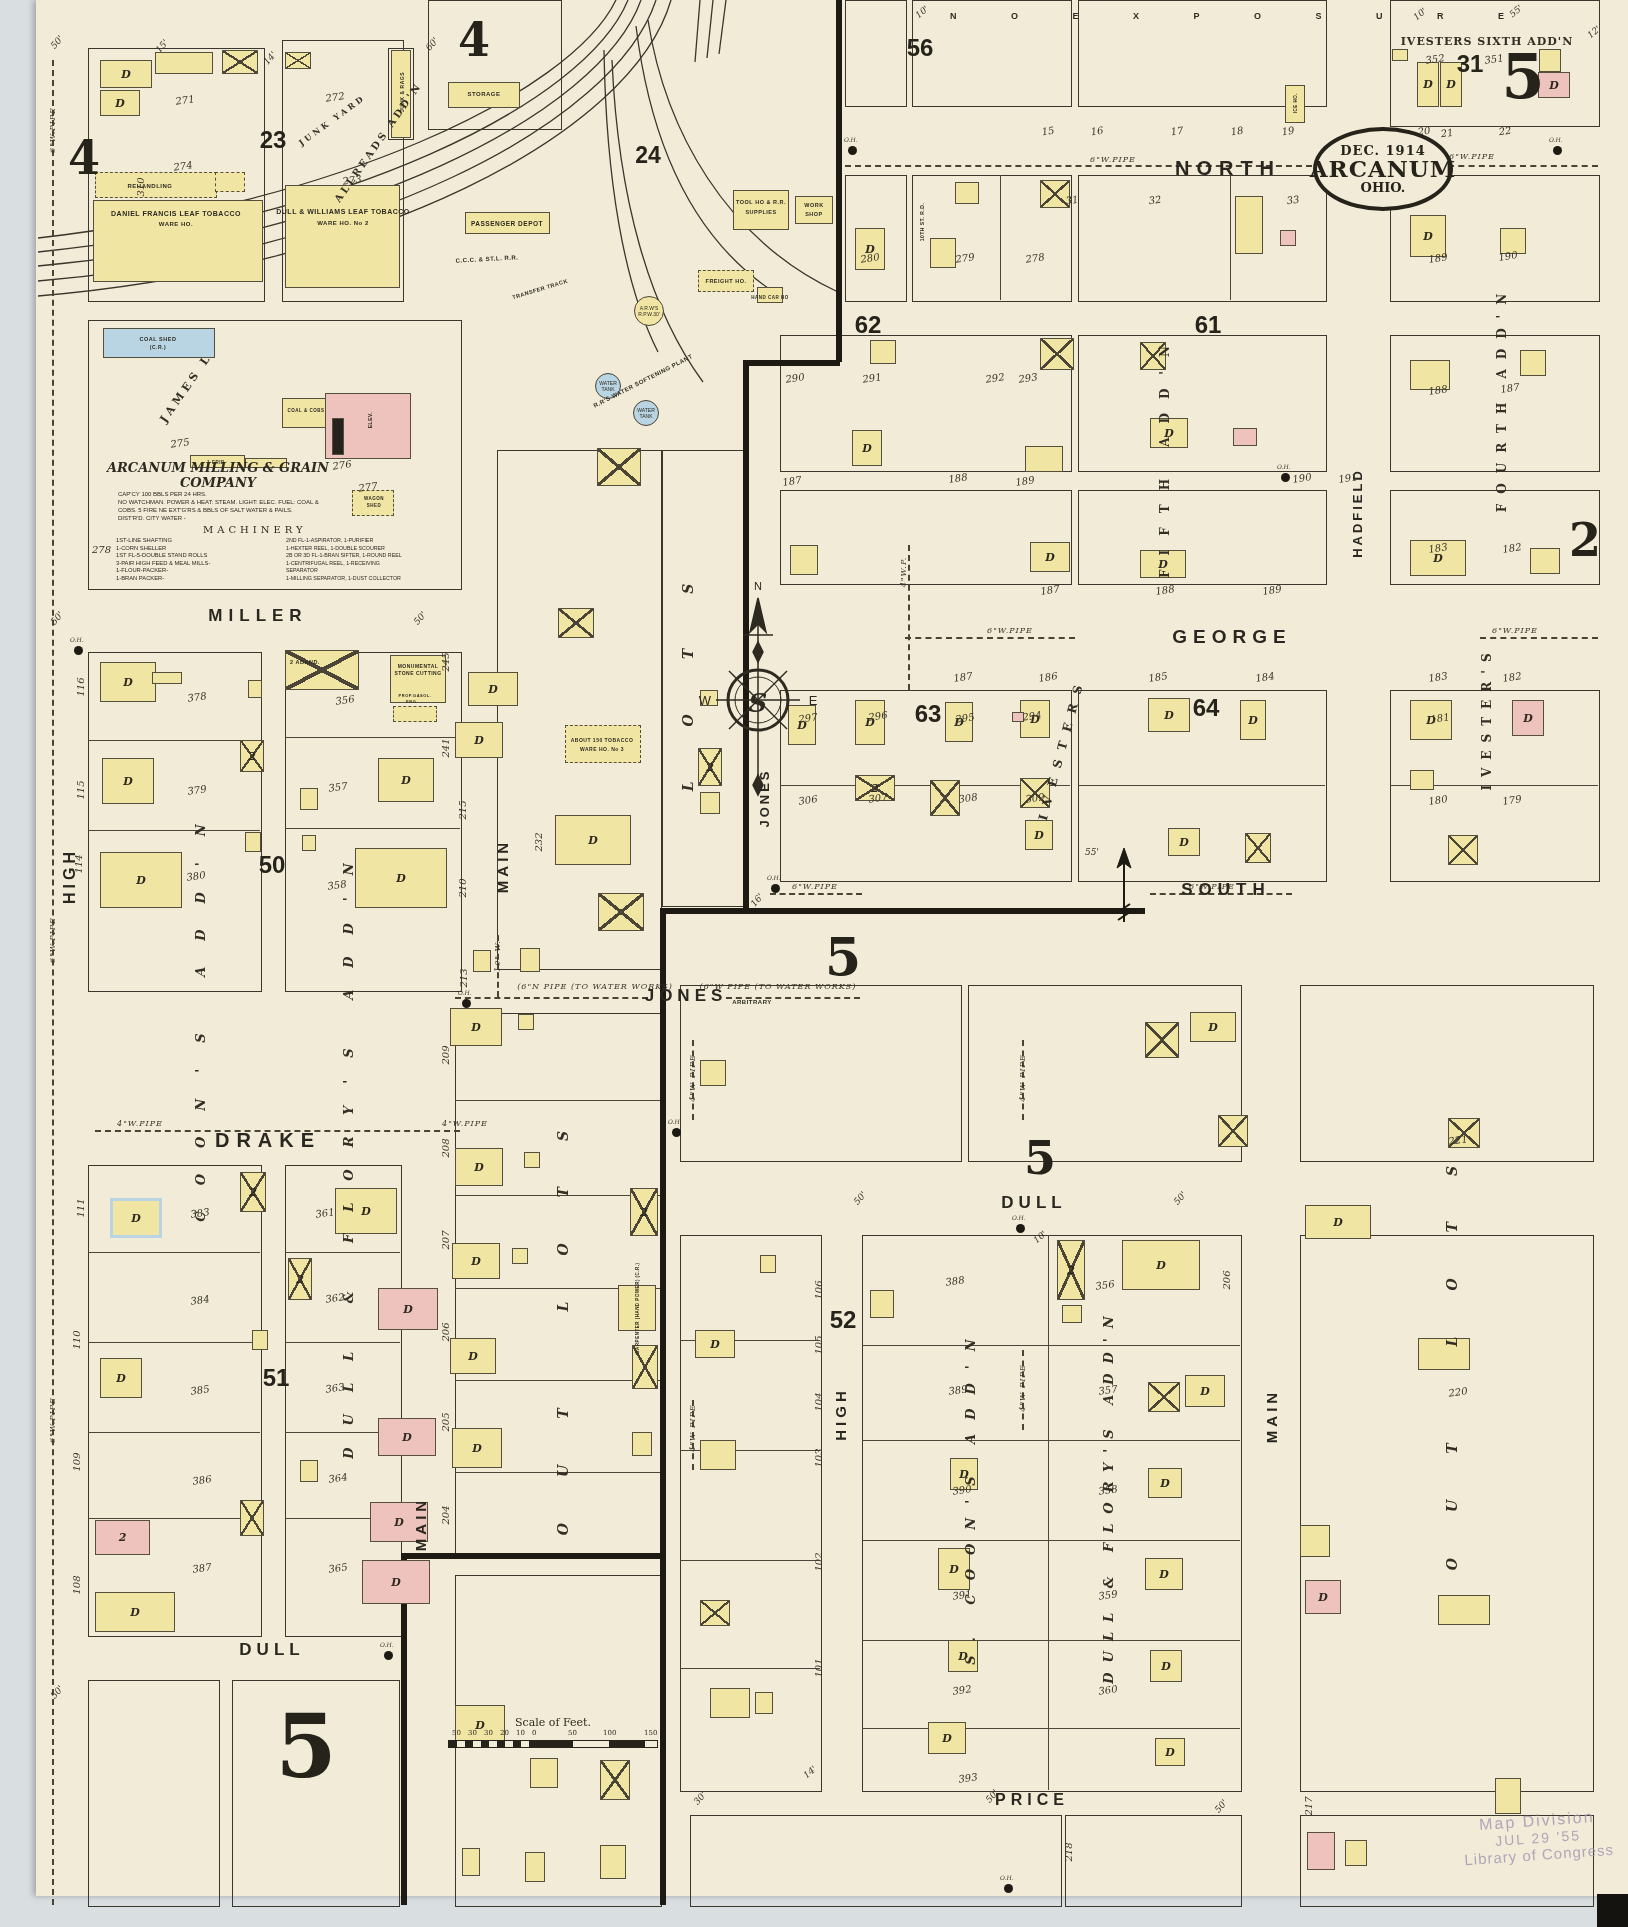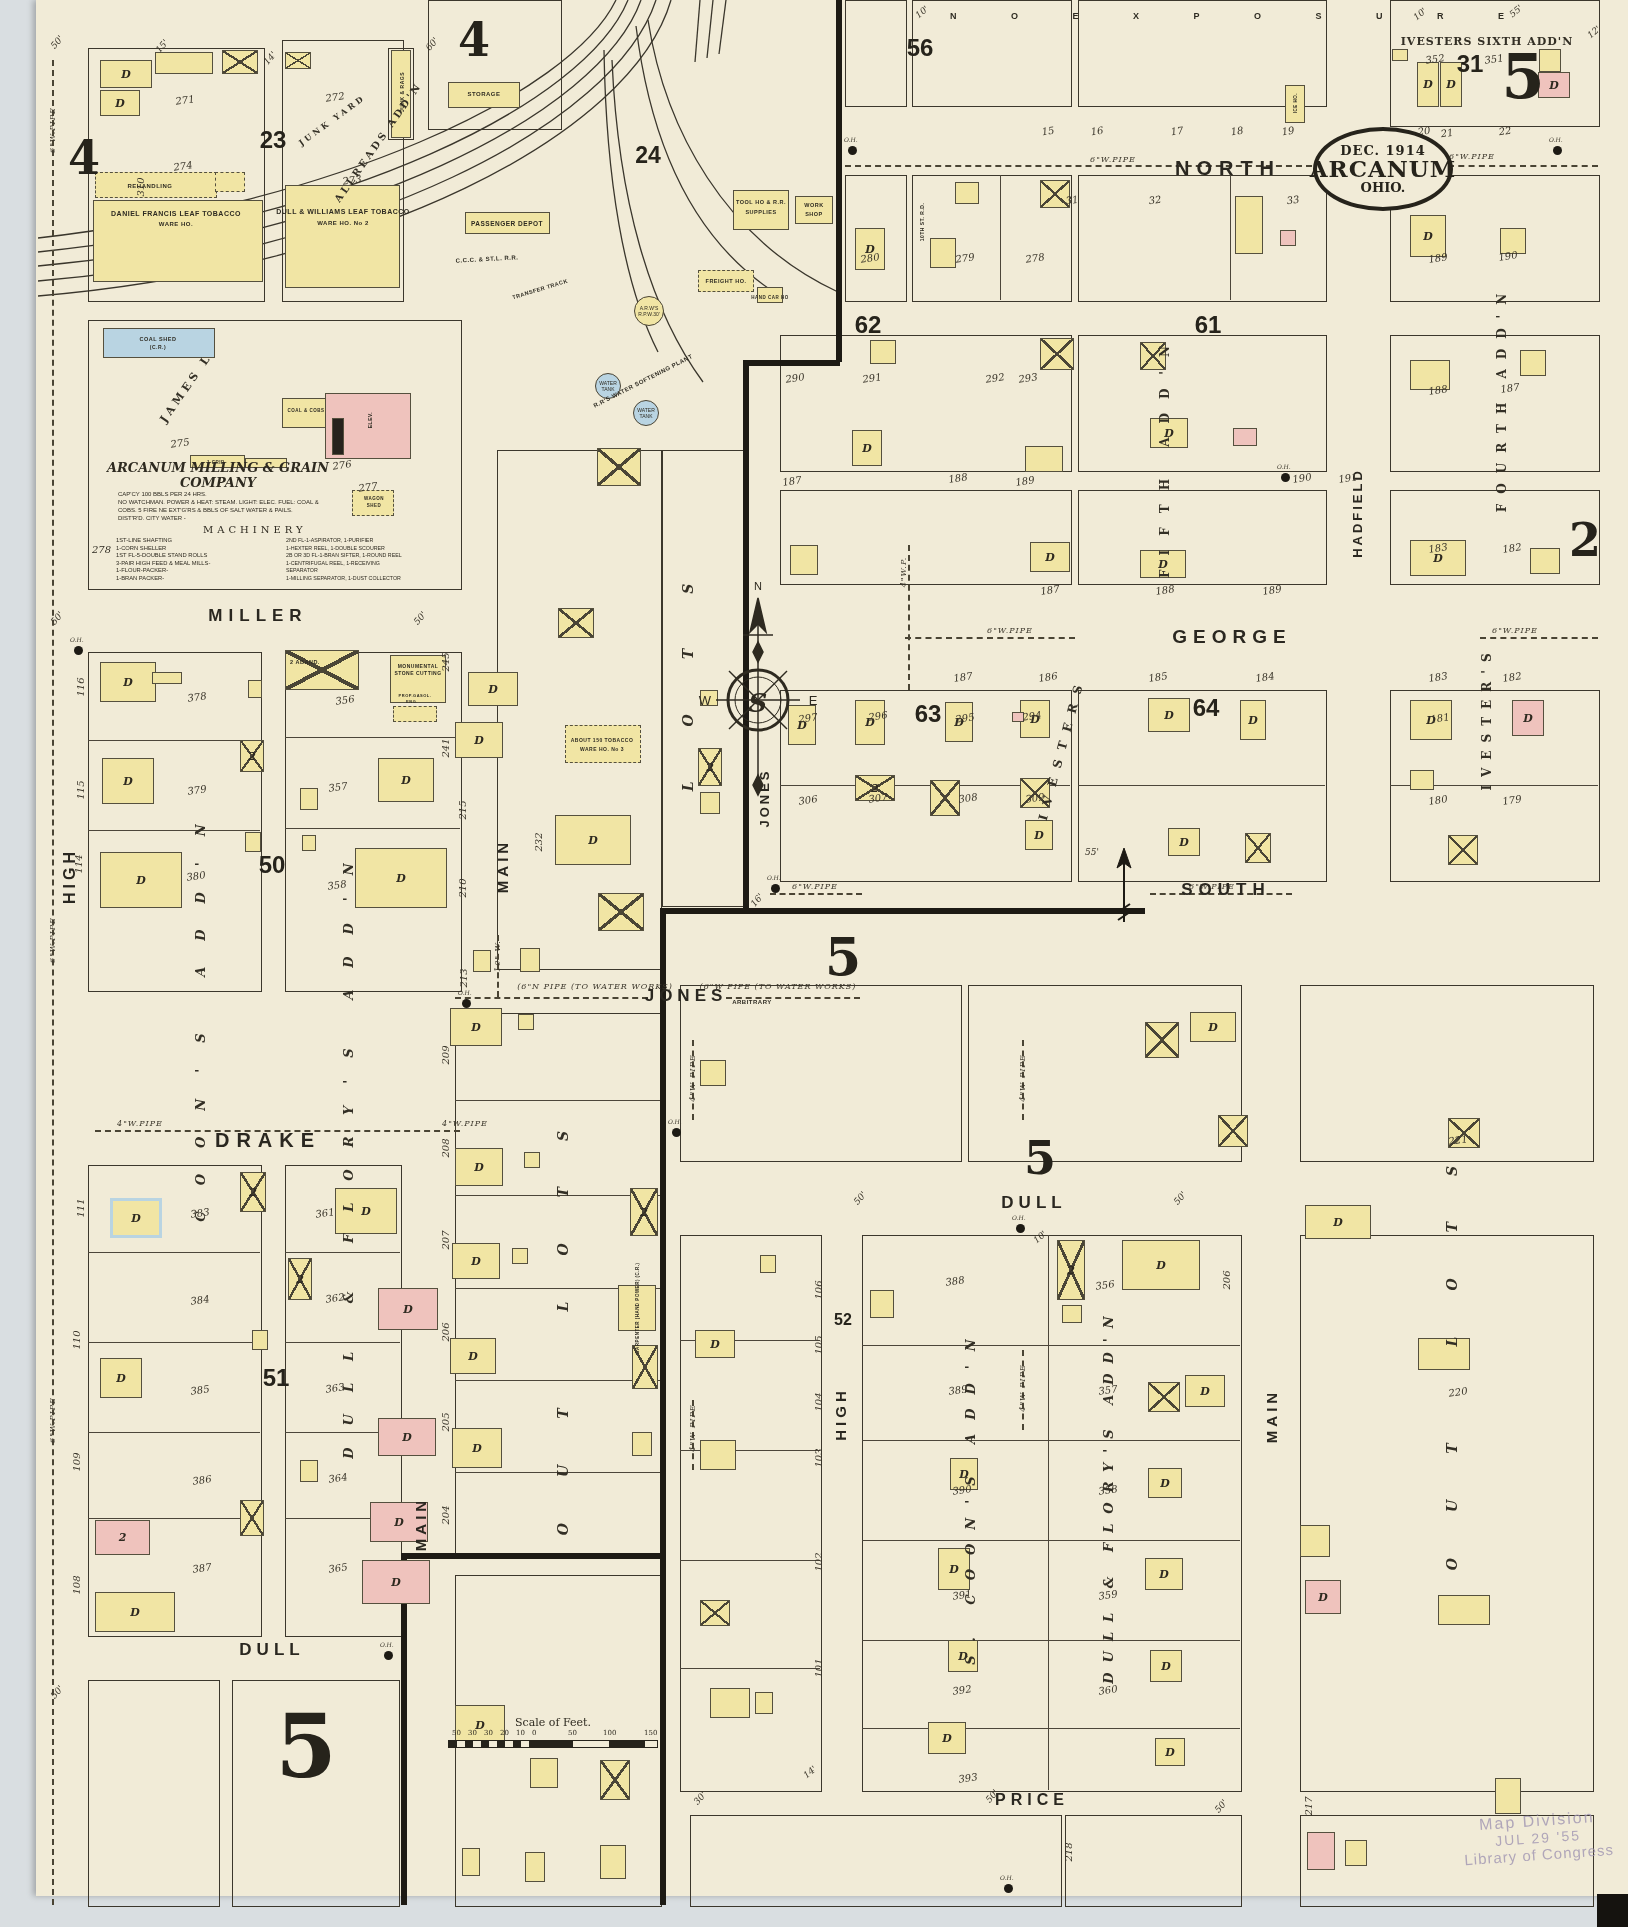--- a/index.html
+++ b/index.html
@@ -793,21 +793,21 @@
       <div class="lbl pnum" style="left: 474px; top: 40px; font-size: 46px; transform: translate(-50%, -50%);">4</div>
       <div class="lbl pnum" style="left: 1523px; top: 76px; font-size: 62px; transform: translate(-50%, -50%);">5</div>
       <div class="lbl pnum" style="left: 843px; top: 956px; font-size: 52px; transform: translate(-50%, -50%);">5</div>
       <div class="lbl pnum" style="left: 1040px; top: 1158px; font-size: 46px; transform: translate(-50%, -50%);">5</div>
       <div class="lbl pnum" style="left: 306px; top: 1746px; font-size: 88px; transform: translate(-50%, -50%);">5</div>
       <div class="lbl pnum" style="left: 1585px; top: 540px; font-size: 46px; transform: translate(-50%, -50%);">2</div>
       <div class="lbl bnum" style="left: 273px; top: 140px; font-size: 24px; transform: translate(-50%, -50%);">23</div>
       <div class="lbl bnum" style="left: 648px; top: 155px; font-size: 23px; transform: translate(-50%, -50%);">24</div>
       <div class="lbl bnum" style="left: 272px; top: 865px; font-size: 24px; transform: translate(-50%, -50%);">50</div>
       <div class="lbl bnum" style="left: 276px; top: 1378px; font-size: 24px; transform: translate(-50%, -50%);">51</div>
-      <div class="lbl bnum" style="left: 843px; top: 1320px; font-size: 16px; transform: translate(-50%, -50%);">52</div>
+      <div class="lbl bnum" style="left: 843px; top: 1320px; font-size: 24px; transform: translate(-50%, -50%);">52</div>
       <div class="lbl bnum" style="left: 920px; top: 48px; font-size: 24px; transform: translate(-50%, -50%);">56</div>
       <div class="lbl bnum" style="left: 1470px; top: 64px; font-size: 24px; transform: translate(-50%, -50%);">31</div>
       <div class="lbl bnum" style="left: 1208px; top: 325px; font-size: 24px; transform: translate(-50%, -50%);">61</div>
       <div class="lbl bnum" style="left: 868px; top: 325px; font-size: 24px; transform: translate(-50%, -50%);">62</div>
       <div class="lbl bnum" style="left: 928px; top: 714px; font-size: 24px; transform: translate(-50%, -50%);">63</div>
       <div class="lbl bnum" style="left: 1206px; top: 708px; font-size: 24px; transform: translate(-50%, -50%);">64</div>
     </div>
 
   <div id="title-oval">
     <div class="t1">DEC. 1914</div>

